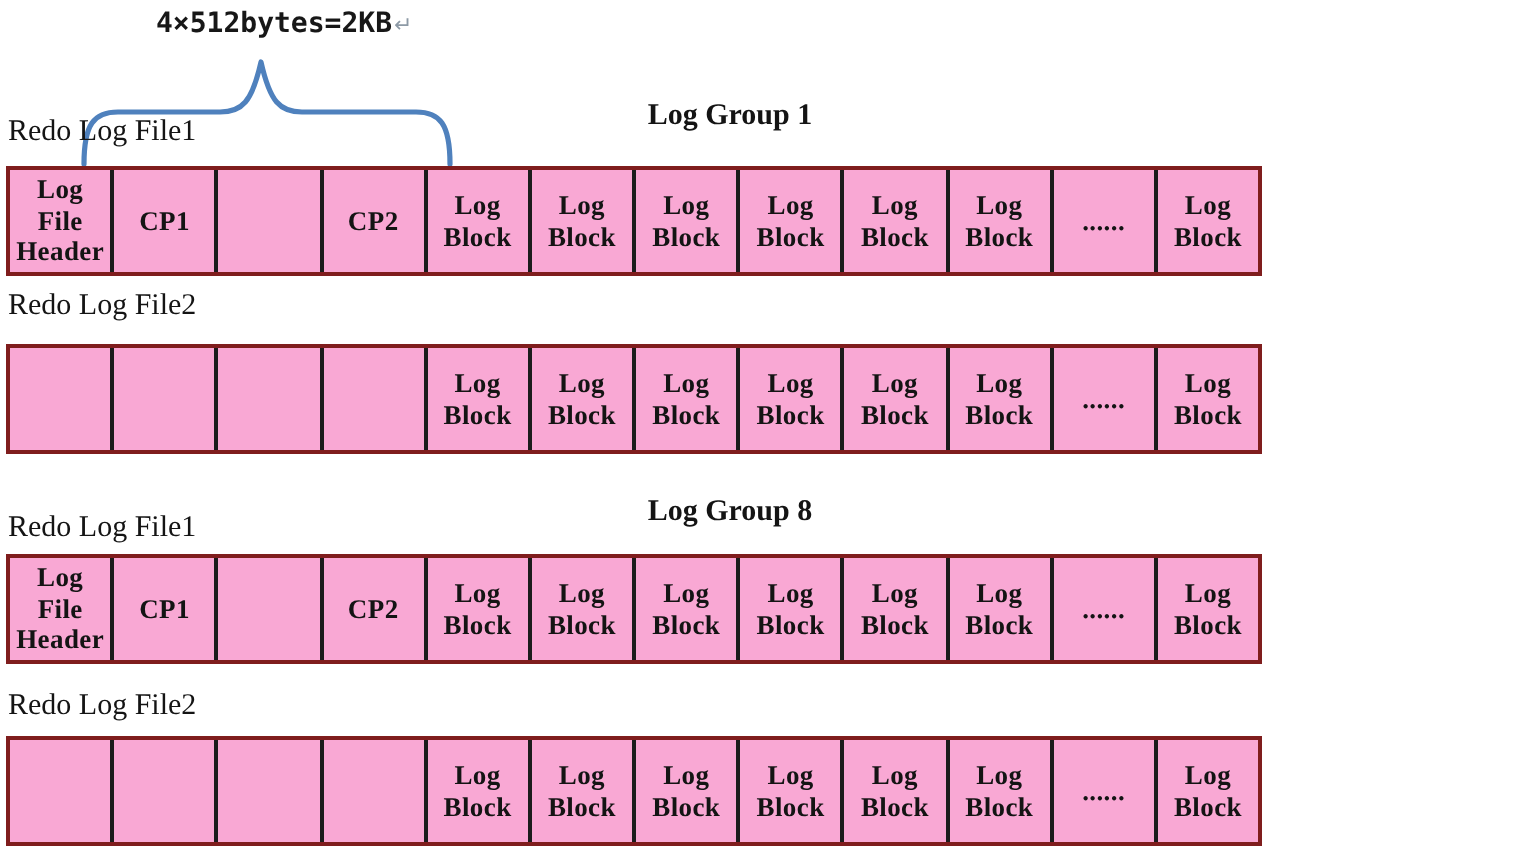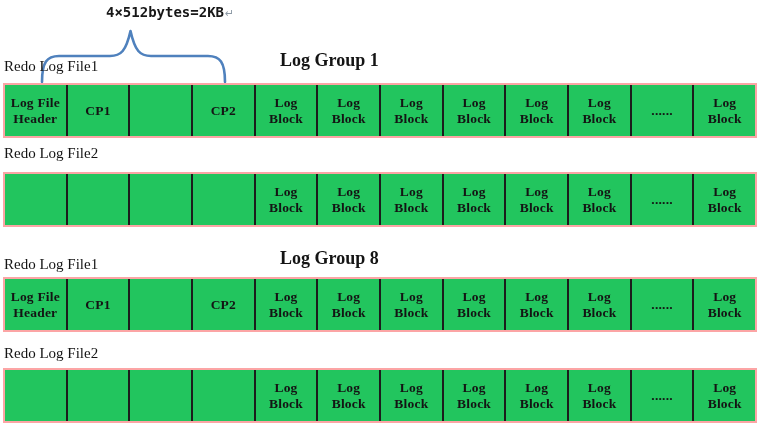--- a/index.html
+++ b/index.html
@@ -18,21 +18,20 @@
   }
   .annotation {
     position: absolute;
     left: 78px;
     top: 4px;
     font-family: "DejaVu Sans Mono", monospace;
     font-weight: bold;
     font-size: 14px;
     color: #171717;
     white-space: nowrap;
-    margin-left: 28px;
   }
   .annotation .return-mark {
     font-family: "DejaVu Sans", sans-serif;
     font-weight: normal;
     font-size: 11px;
     color: #8d9aa6;
     margin-left: 1px;
   }
   .brace-svg {
     position: absolute;
@@ -46,33 +45,34 @@
     position: absolute;
     left: 4px;
     font-weight: normal;
     font-size: 15px;
     white-space: nowrap;
   }
   .group-title {
     position: absolute;
     left: 280px;
     width: 170px;
+    text-align: center;
     font-weight: bold;
-    font-size: 18px;
+    font-size: 15px;
     white-space: nowrap;
   }
   .log-row {
     position: absolute;
     left: 3px;
-    width: 754px;
+    width: 628px;
     height: 55px;
     box-sizing: border-box;
-    border: 2px solid #fca5a5;
+    border: 2px solid #7f1d1d;
     display: flex;
-    background: #22c55e;
+    background: #f9a8d4;
   }
   .log-row .cell {
     flex: 1 1 0;
     box-sizing: border-box;
     border-right: 2px solid #1c1c1c;
     display: flex;
     align-items: center;
     justify-content: center;
     text-align: center;
     font-weight: bold;

